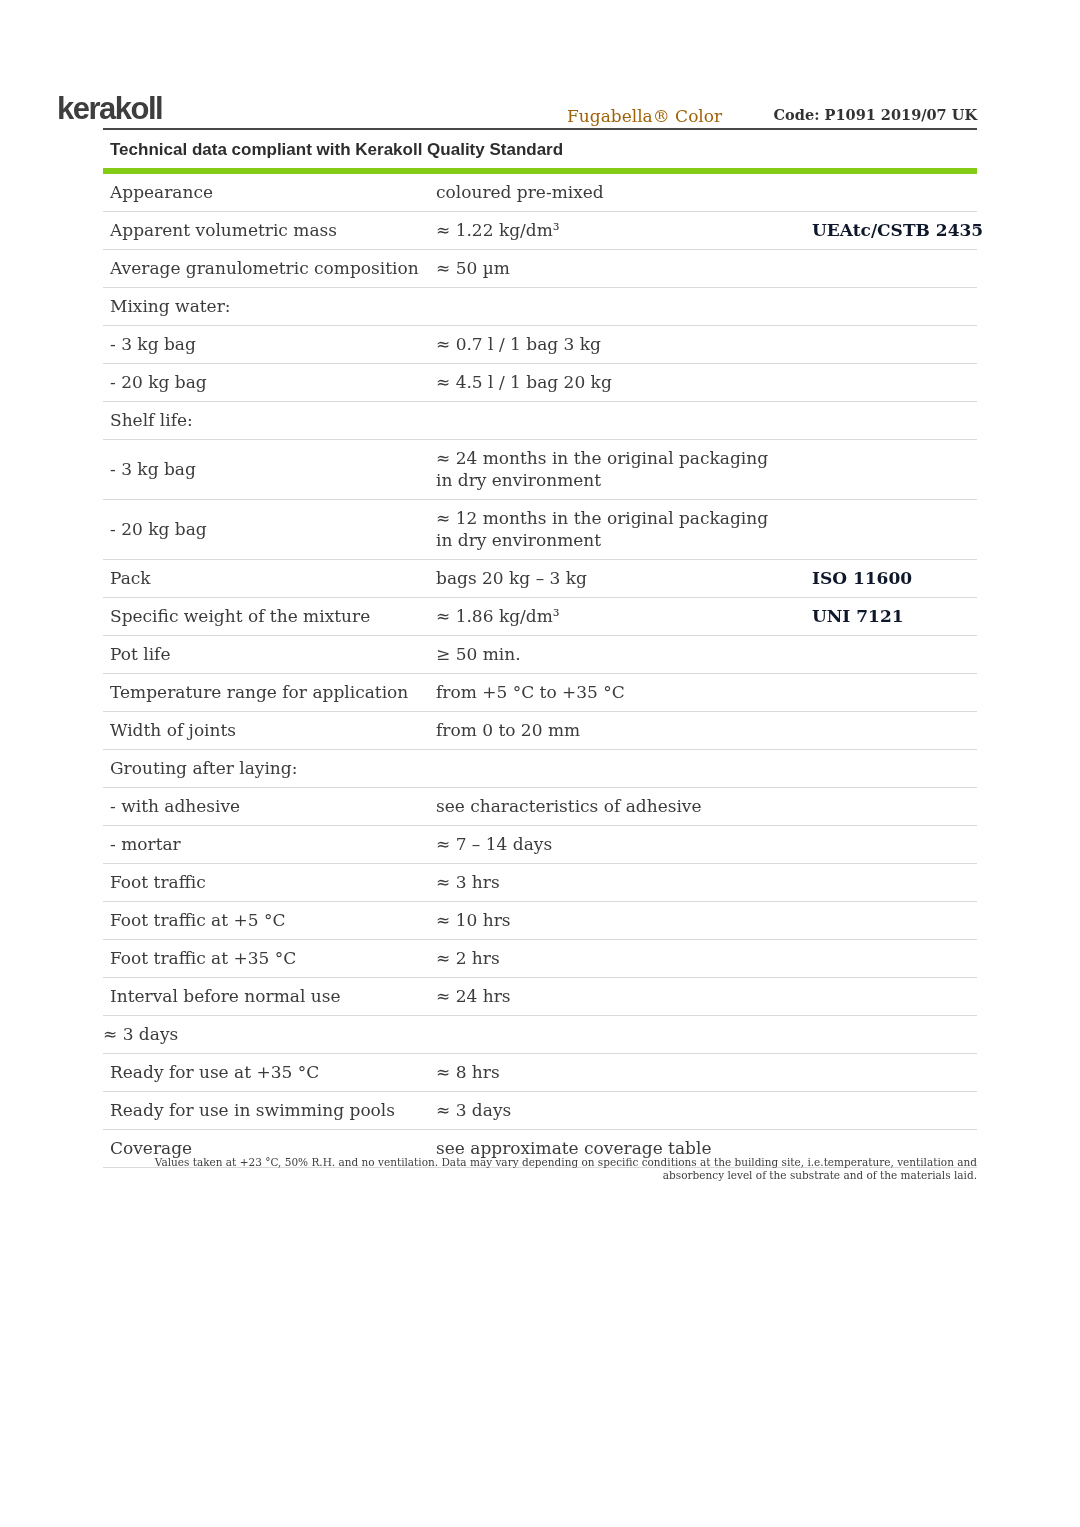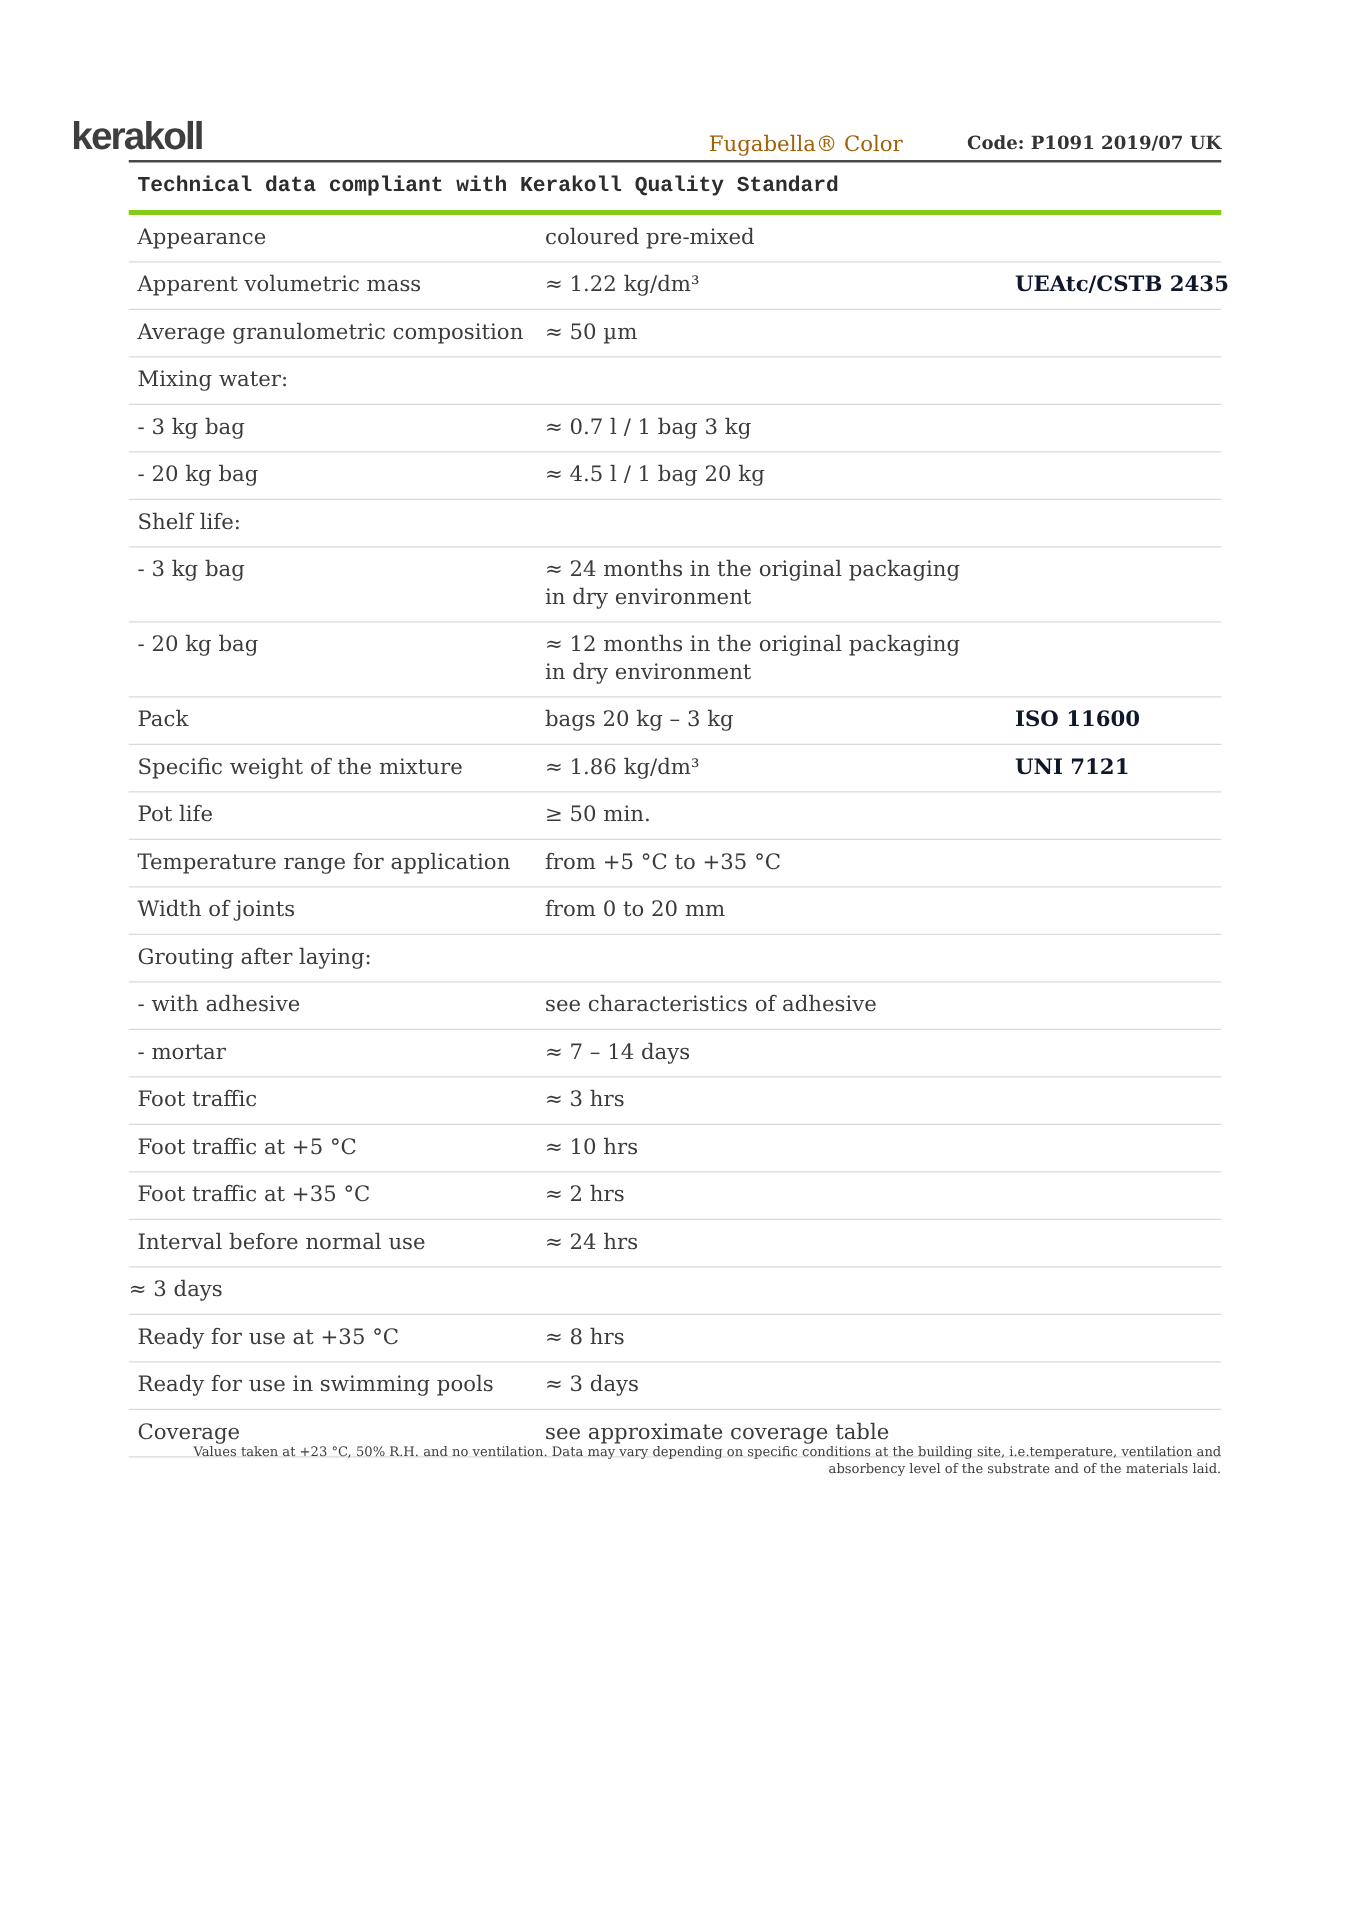--- a/index.html
+++ b/index.html
@@ -54,31 +54,31 @@
 
   
   .tech-table {
     position: absolute;
     left: 103px;
     top: 128px;
     width: 874px;
     border-top: 2px solid #484848;
   }
   .table-title {
-    font-family: Liberation Mono, monospace;
+    font-family: Liberation Sans, sans-serif;
     font-weight: bold;
     font-size: 17px;
     line-height: 21px;
     color: #2d2d2d;
     padding: 9px 7px 8px 7px;
-    border-bottom: 4px solid #84cc16;
+    border-bottom: 6px solid #84cc16;
   }
   .t-row {
     display: flex;
-    align-items: flex-start;
+    align-items: center;
     border-bottom: 1px solid #dadada;
     padding: 7px 0 8px 0;
     font-size: 17px;
     line-height: 22px;
   }
   .c-label {
     width: 333px;
     padding-left: 7px;
     padding-right: 10px;
     flex-shrink: 0;

